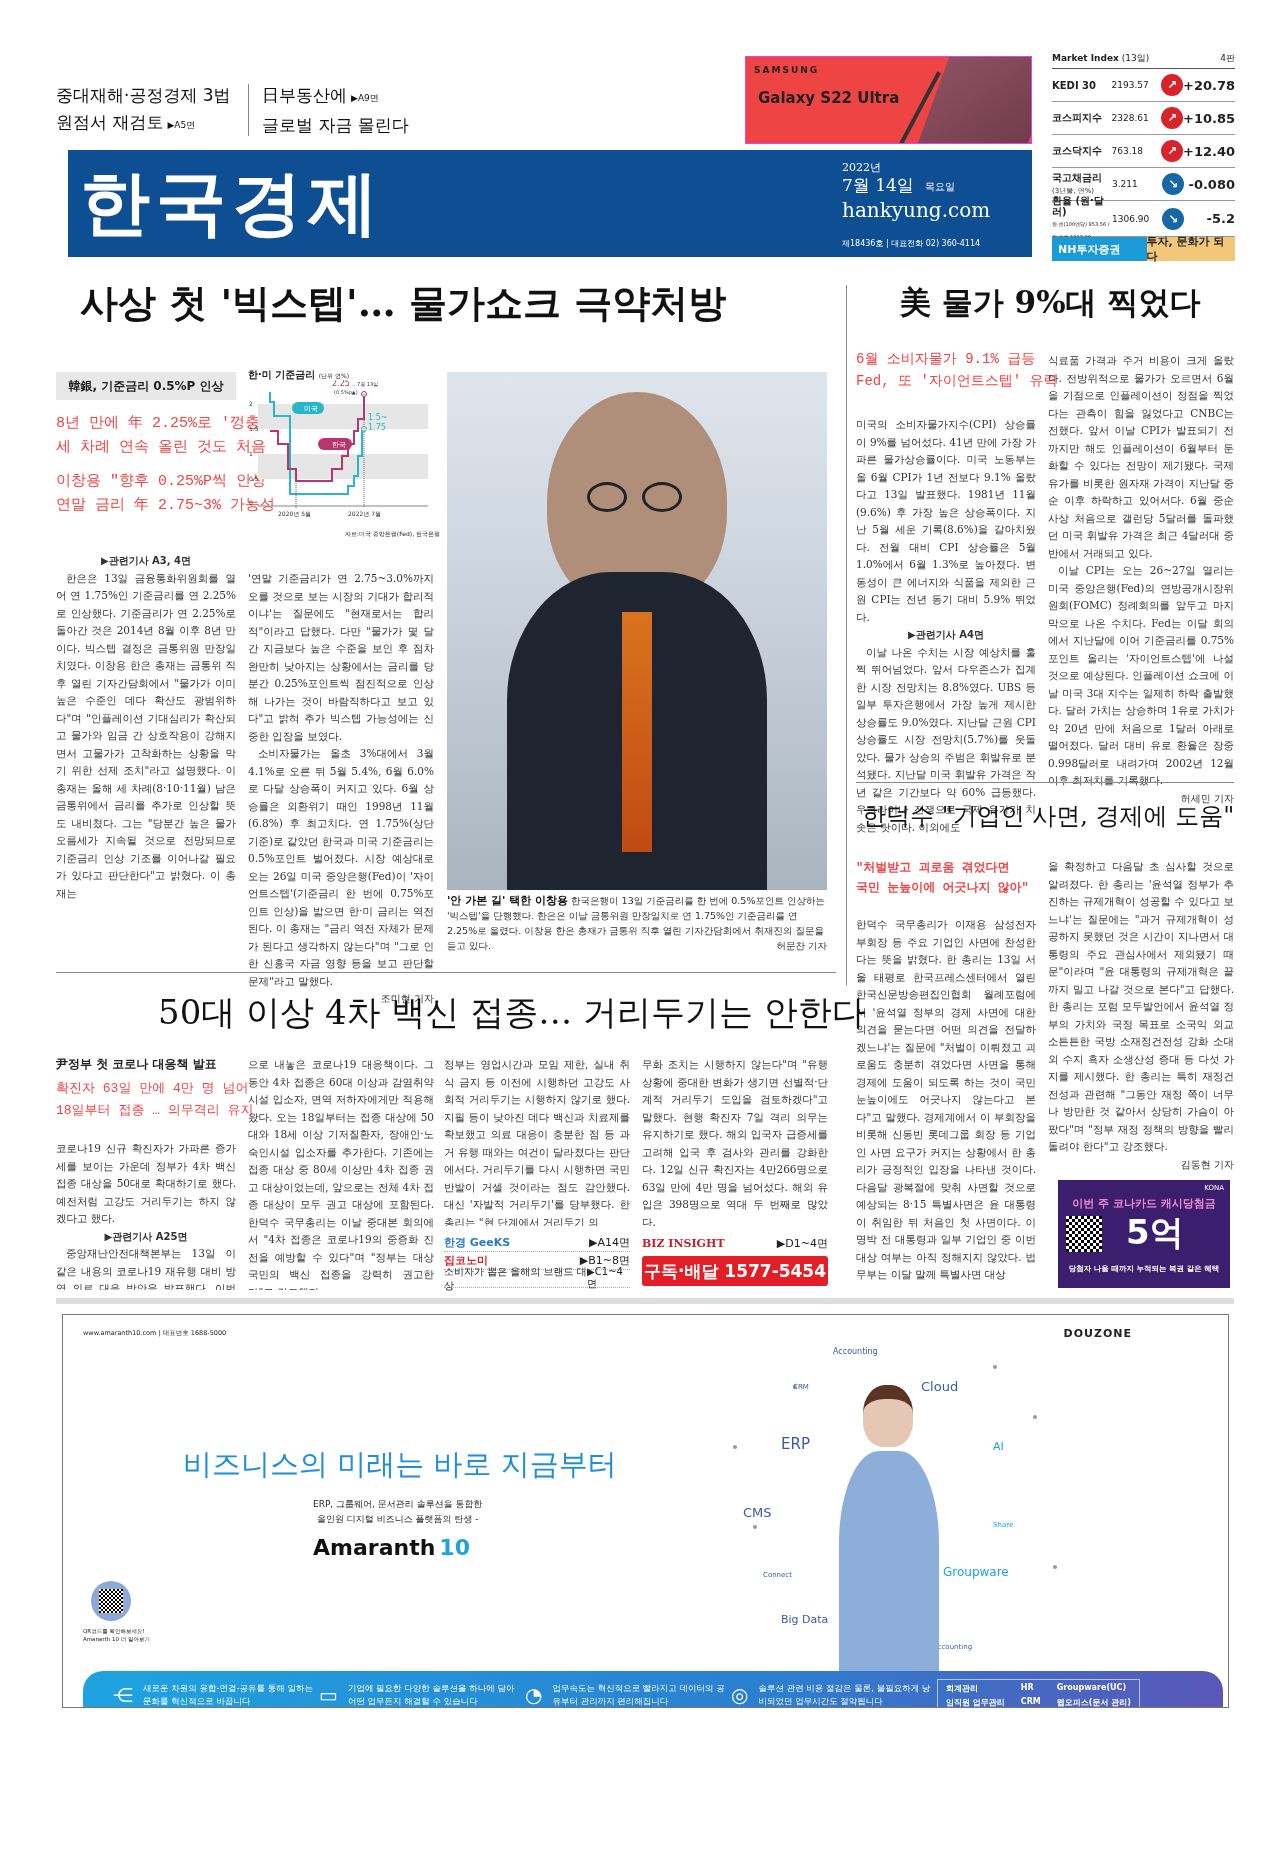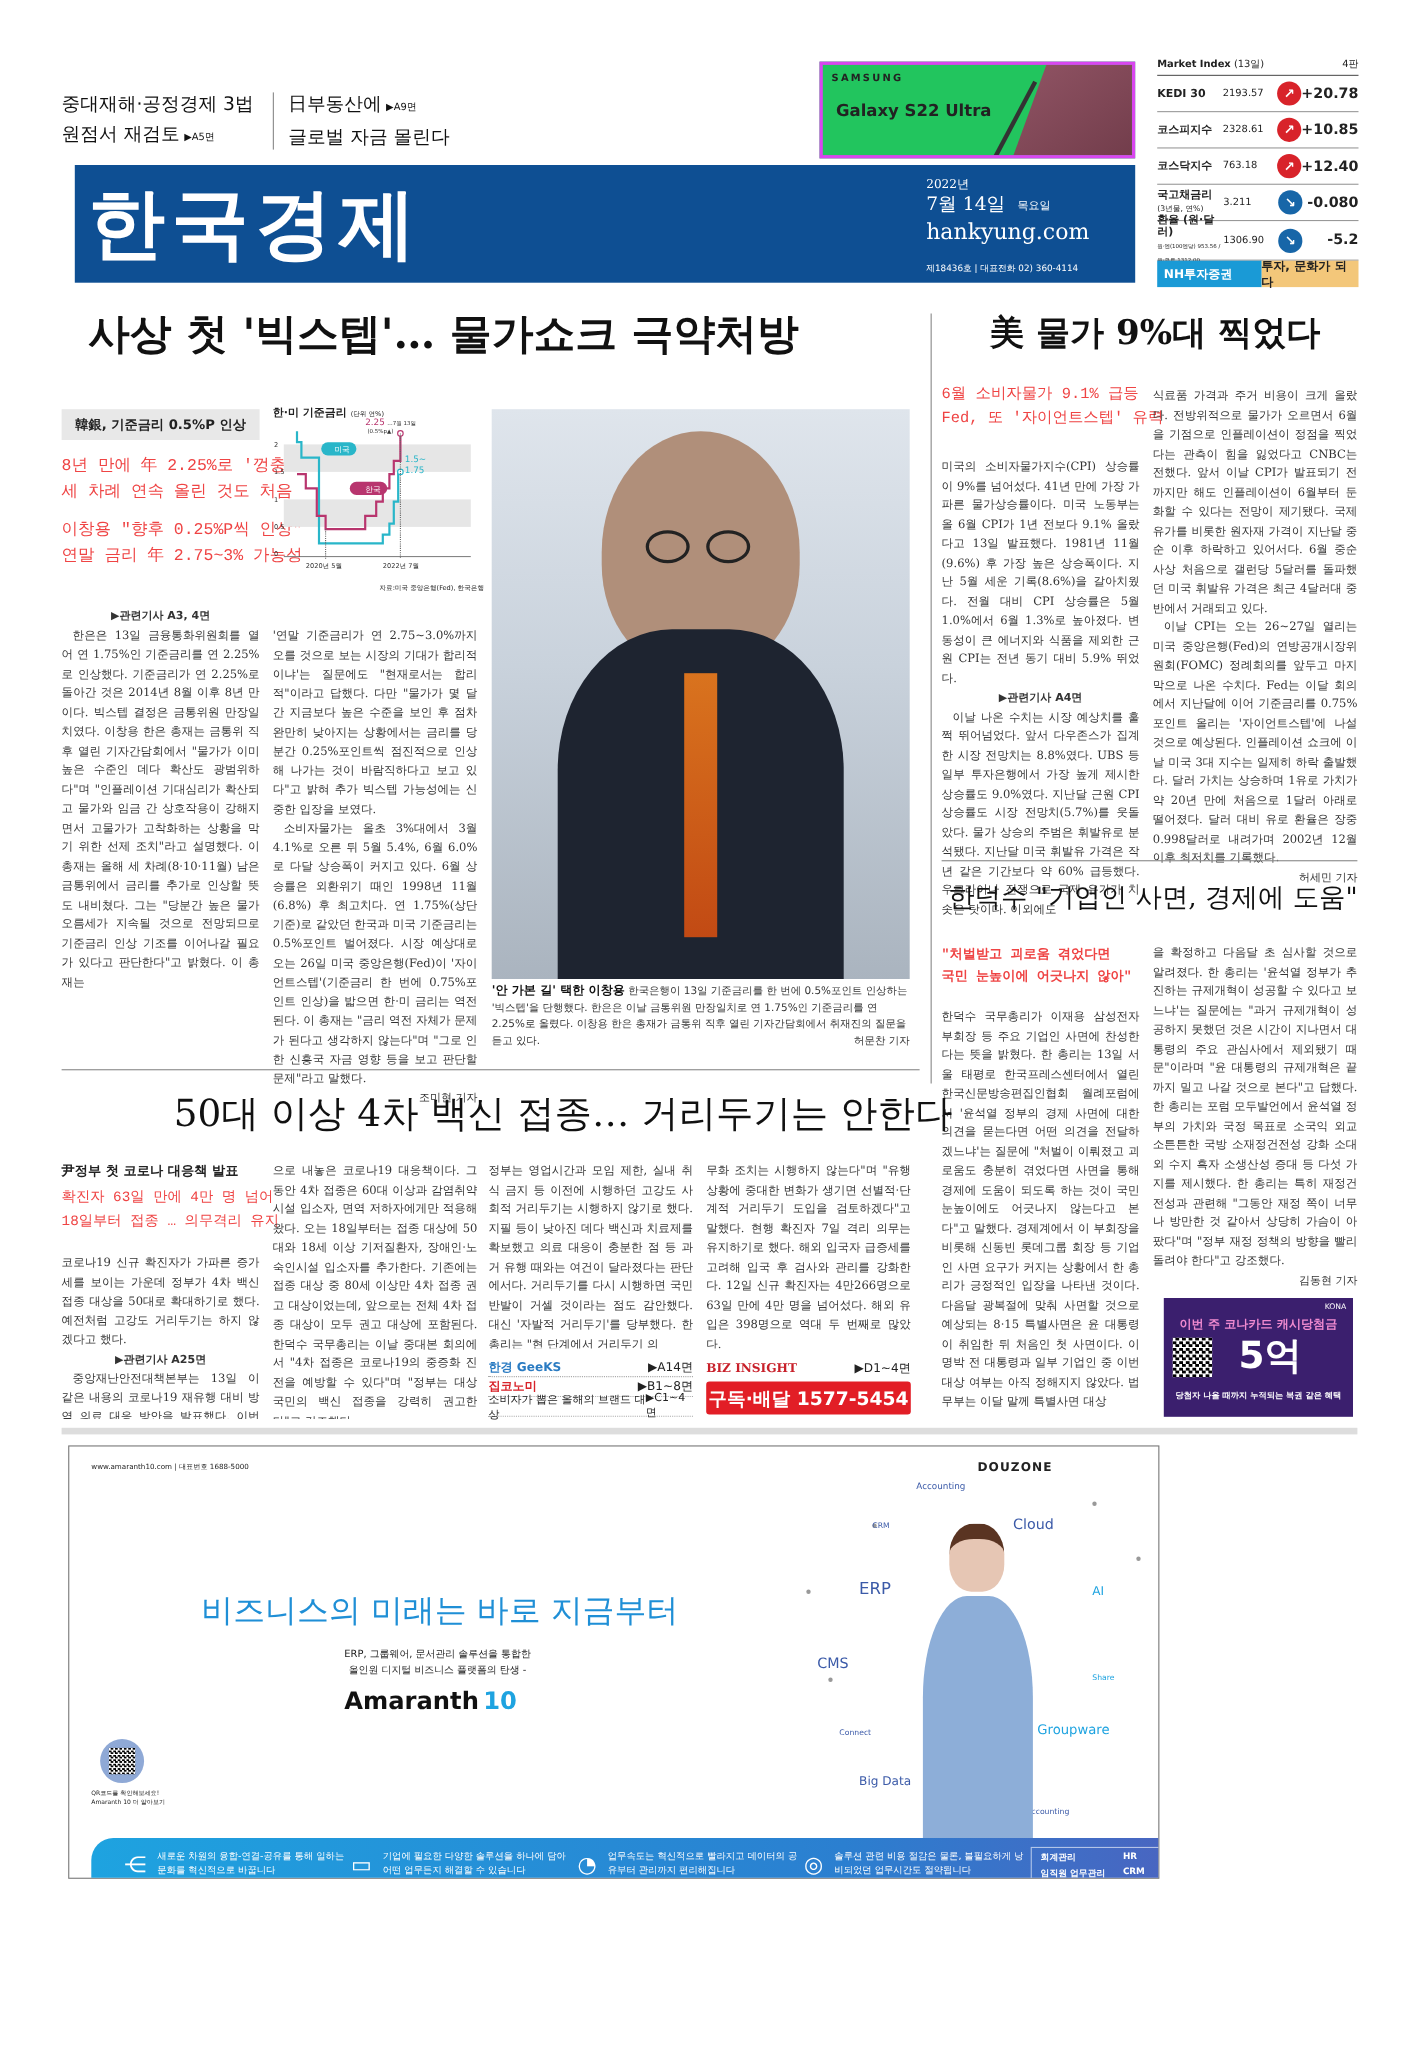--- a/index.html
+++ b/index.html
@@ -6,41 +6,41 @@
   html,body{width:1280px;height:1863px;background:#fff;overflow:hidden}
   body{position:relative;font-family:"DejaVu Serif",serif;color:#222}
   .abs{position:absolute}
   .sans{font-family:"DejaVu Sans",sans-serif}
   .serif{font-family:"DejaVu Serif",serif}
   .teaser{font-family:"DejaVu Sans",sans-serif;font-size:17px;line-height:27px;color:#111}
   .teaser .ref{font-size:9px;margin-left:4px}
   .masthead{left:68px;top:150px;width:964px;height:107px;background:#0e4f93}
   .logo{left:80px;top:150px;color:#fff;font-family:"DejaVu Sans",sans-serif;font-weight:bold;font-size:70px;letter-spacing:6px;line-height:107px}
   .mh-date{color:#fff}
-  .ad-samsung{left:745px;top:56px;width:287px;height:88px;background:#22c55e;border:3px solid #d946ef;overflow:hidden}
+  .ad-samsung{left:745px;top:56px;width:287px;height:88px;background:#ef4444;border:1px solid #d946ef;overflow:hidden}
   .mi{left:1052px;top:52px;width:183px}
   .mi-head{display:flex;justify-content:space-between;font-size:9px;border-bottom:1px solid #555;padding-bottom:3px}
   .mi-row{display:flex;align-items:center;height:33px;border-bottom:1px solid #999;font-size:10px;font-family:"DejaVu Sans",sans-serif}
   .mi-row .nm{width:60px;font-weight:bold}
   .mi-row .val{width:46px;font-size:9px}
   .mi-row .arr{width:22px;height:22px;border-radius:50%;color:#fff;display:flex;align-items:center;justify-content:center;font-size:12px;font-weight:bold;margin-left:4px}
   .mi-row .chg{flex:1;text-align:right;font-size:13px;font-weight:bold}
   .nh{display:flex;height:24px;font-family:"DejaVu Sans",sans-serif;font-size:11px;font-weight:bold}
   .rule{background:#888}
   .hl{font-family:"DejaVu Serif",serif;font-weight:bold;color:#111}
   .body-col{font-size:10.5px;line-height:17.5px;color:#333;text-align:justify;font-family:"DejaVu Serif",serif}
   .body-col .ref{font-family:"DejaVu Sans",sans-serif;font-weight:bold;display:block;text-align:center;font-size:10px}
   .byline{display:block;text-align:right;font-size:10px}
   .sub{font-family:Liberation Mono, monospace;font-size:14px;line-height:24px;color:#ef4444}
   .photo{left:447px;top:372px;width:380px;height:518px;background:linear-gradient(180deg,#dfe5ec 0%,#c9d2dc 45%,#aab4bf 100%);overflow:hidden}
   .caption{left:447px;top:893px;width:380px;font-size:9.5px;line-height:15px;color:#333;font-family:"DejaVu Sans",sans-serif}
   .idx{font-family:"DejaVu Sans",sans-serif;font-size:11px}
   .idx-row{display:flex;justify-content:space-between;height:18px;align-items:center;border-bottom:1px dotted #aaa}
   .kona{left:1058px;top:1180px;width:172px;height:108px;background:#3b1f6e;color:#fff;font-family:"DejaVu Sans",sans-serif}
-  .ad-bottom{left:62px;top:1314px;width:992px;height:394px;border:1px solid #777;background:#fff;overflow:hidden}
+  .ad-bottom{left:62px;top:1314px;width:1167px;height:394px;border:1px solid #777;background:#fff;overflow:hidden}
   .featurebar{position:absolute;left:20px;top:356px;width:1140px;height:48px;border-radius:20px 20px 0 0;background:linear-gradient(90deg,#1ea3e0 0%,#2b7fd0 60%,#5a57b8 100%);color:#fff;font-family:"DejaVu Sans",sans-serif;font-size:8.5px;display:flex;align-items:center;padding-left:30px}
   .feat{display:flex;align-items:center;width:200px;margin-right:6px;line-height:13px}
   .feat .ic{font-size:20px;margin-right:10px}
   .bubble{position:absolute;font-family:"DejaVu Sans",sans-serif;color:#3b5aa8}
   .dot{position:absolute;width:4px;height:4px;border-radius:50%;background:#999}
 </style>
 </head>
 <body>
 
 <div class="abs teaser" style="left:56px;top:82px;">

